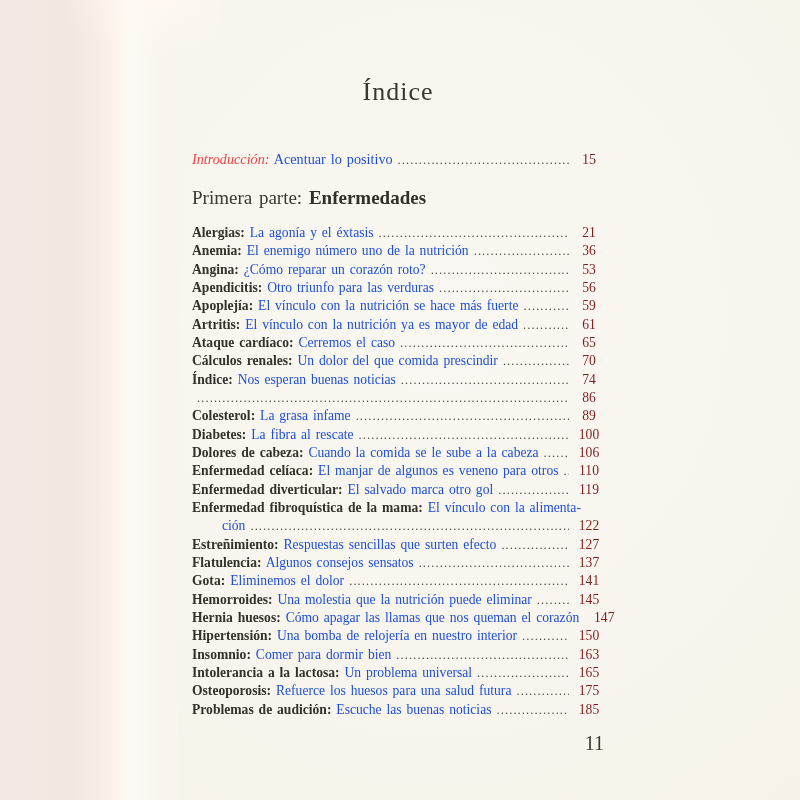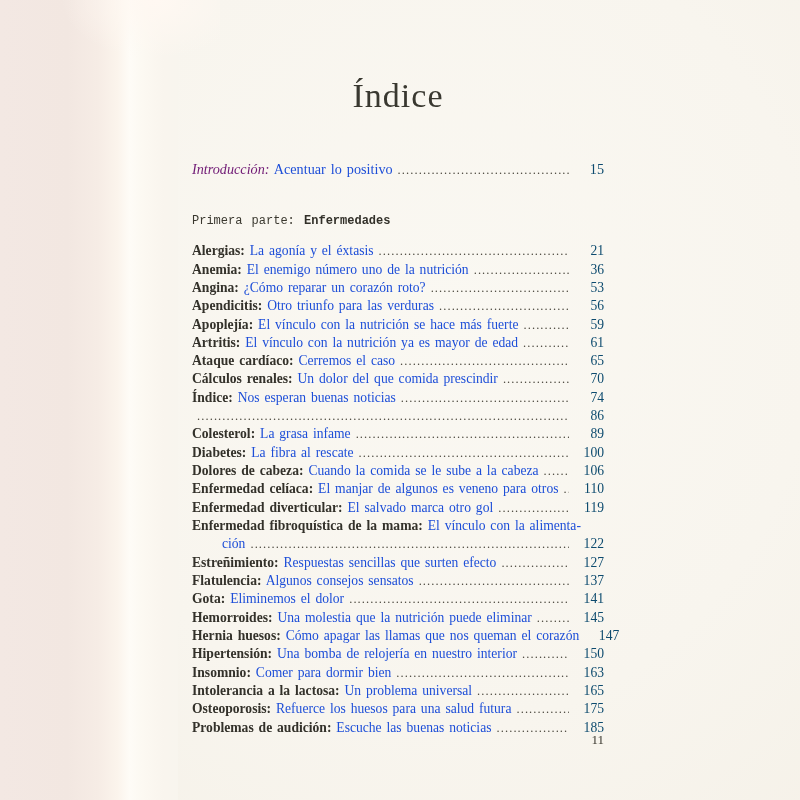--- a/index.html
+++ b/index.html
@@ -39,87 +39,86 @@
   .content {
     position: absolute;
     left: 192px;
     top: 0;
     width: 412px;
     height: 800px;
   }
   .book-title {
     margin: 76px 0 0 0;
     text-align: center;
-    font-size: 34px;
+    font-size: 26px;
     font-weight: 400;
     letter-spacing: 1px;
     color: #393830;
     line-height: 1.2;
   }
   .toc-row {
     display: flex;
     align-items: baseline;
     height: 18.33px;
     font-size: 13.6px;
     word-spacing: 1.5px;
     white-space: nowrap;
   }
   .intro-row {
     margin-top: 44px;
     height: 18px;
     font-size: 14.2px;
   }
   .intro-label {
     font-style: italic;
-    color: #701a75;
+    color: #ef4444;
   }
   .entry-text { white-space: nowrap; }
   .entry-title {
     font-weight: bold;
     color: #33312a;
   }
   .entry-desc { color: #1d4ed8; }
   .leader {
     flex: 1 1 0;
     min-width: 0;
     overflow: hidden;
     white-space: nowrap;
     font-size: 12.5px;
     letter-spacing: 1.1px;
     color: #4e4b41;
     margin: 0 5px 0 5px;
   }
   .num {
     flex: 0 0 auto;
     width: 30px;
-    text-align: right;
-    color: #0c4a6e;
+    text-align: center;
+    color: #7f1d1d;
   }
   .section-heading {
-    margin-top: 35px;
-    font-size: 12px;
+    margin-top: 18px;
+    font-size: 19px;
     color: #3a382f;
     word-spacing: 2px;
     line-height: 1.2;
-    font-family: Liberation Mono, monospace;
   }
   .section-name { font-weight: bold; color: #323029; }
   .toc-list {
     margin-top: 15px;
     display: flex;
     flex-direction: column;
   }
   .toc-row.indent { padding-left: 30px; }
   .folio {
     position: absolute;
     top: 732px;
     right: 0;
     width: 30px;
     text-align: right;
-    font-size: 13px;
+    font-size: 20px;
     color: #3c3a31;
   }
 </style>
 </head>
 <body>
 
 <div class="scan-edge"></div>
 <div class="scan-glow-top"></div>
 
 <div class="content">

